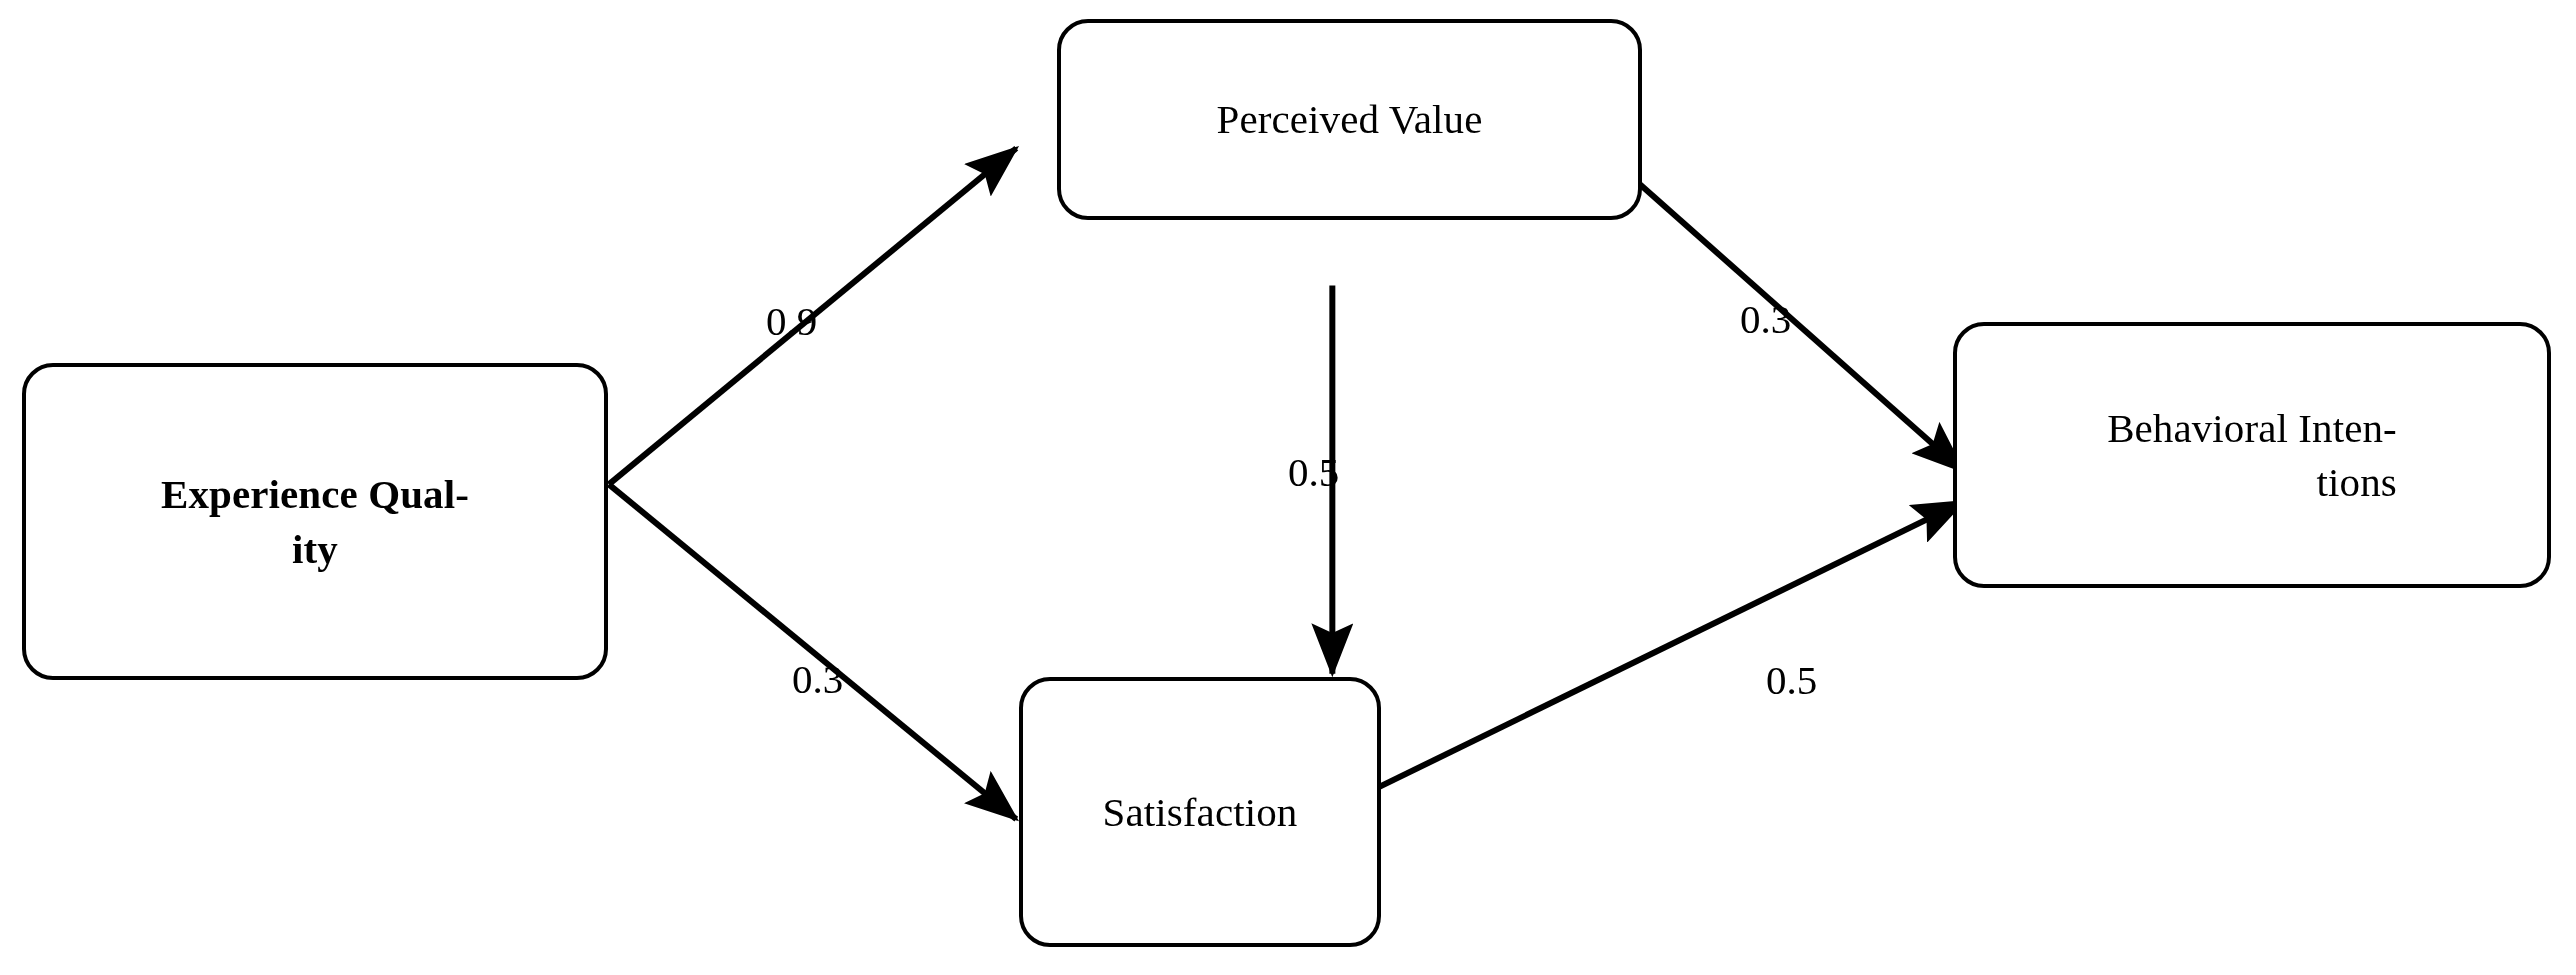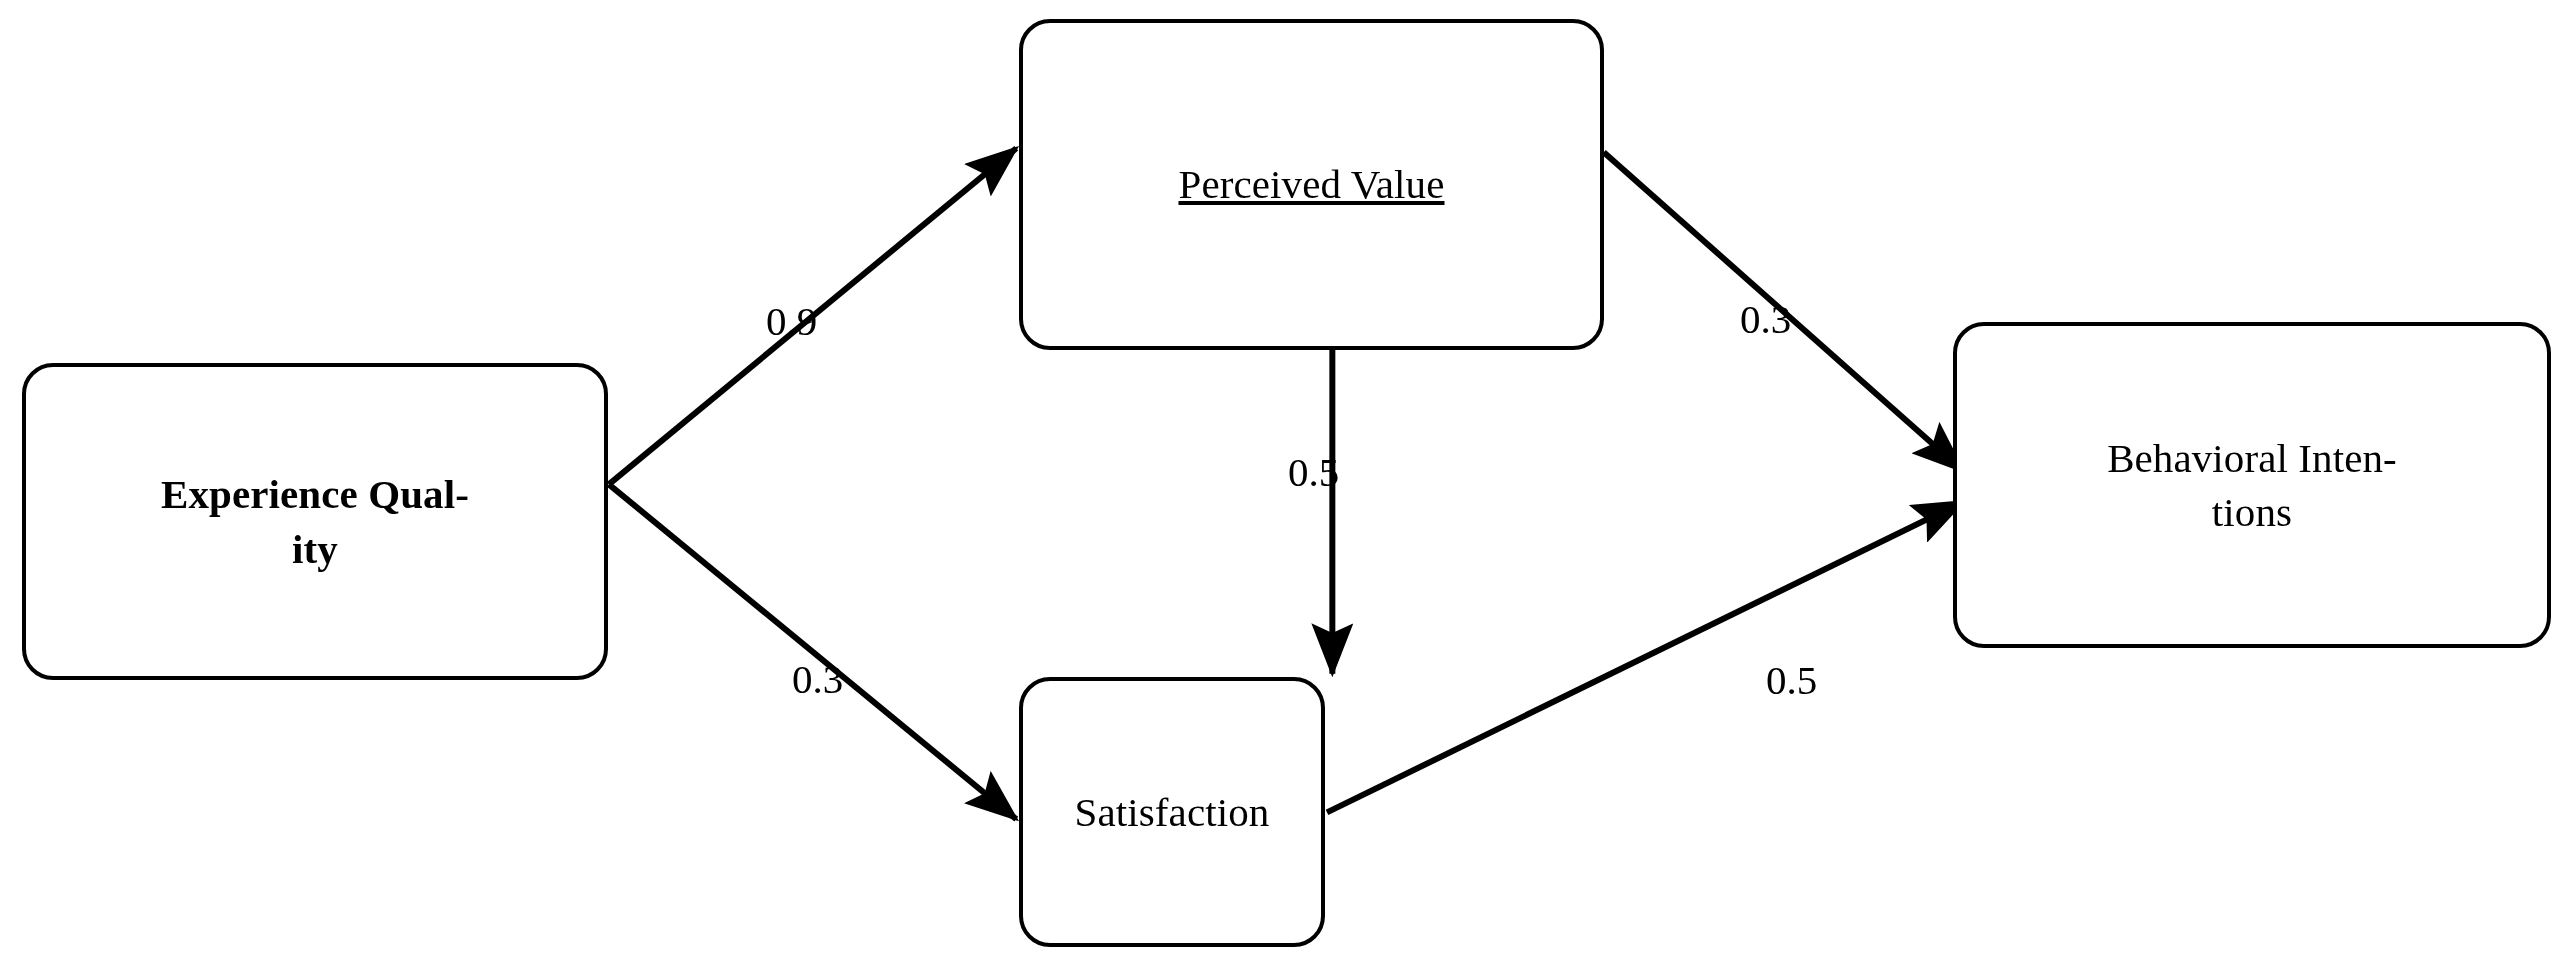--- a/index.html
+++ b/index.html
@@ -48,23 +48,23 @@
   }
   .edge-weight {
     position: absolute;
     font-size: 41px;
     line-height: 1;
     color: #000000;
     white-space: nowrap;
   }
   
   #node-experience-quality { left: 22px;   top: 363px;  width: 586px; height: 317px; font-weight: bold; }
-  #node-perceived-value    { left: 1019px; top: 18.7px;   width: 585px; height: 331px; text-decoration: underline; }
-  #node-satisfaction       { left: 1019px; top: 677px; width: 306px; height: 270px; }
-  #node-behavioral-intentions { left: 1953px; top: 322px; width: 598px; height: 326px; }
+  #node-perceived-value    { left: 1057px; top: 18.7px;   width: 585px; height: 201px; }
+  #node-satisfaction       { left: 1019px; top: 677px; width: 362px; height: 270px; }
+  #node-behavioral-intentions { left: 1953px; top: 322px; width: 598px; height: 266px; text-align: right; }
   
   #weight-eq-pv  { left: 766px; top: 301px; }
   #weight-eq-sat { left: 792px; top: 659px; }
   #weight-pv-sat { left: 1288px; top: 452px; }
   #weight-pv-bi  { left: 1740px; top: 299px; }
   #weight-sat-bi { left: 1766px; top: 660px; }
 </style>
 </head>
 <body>
 

